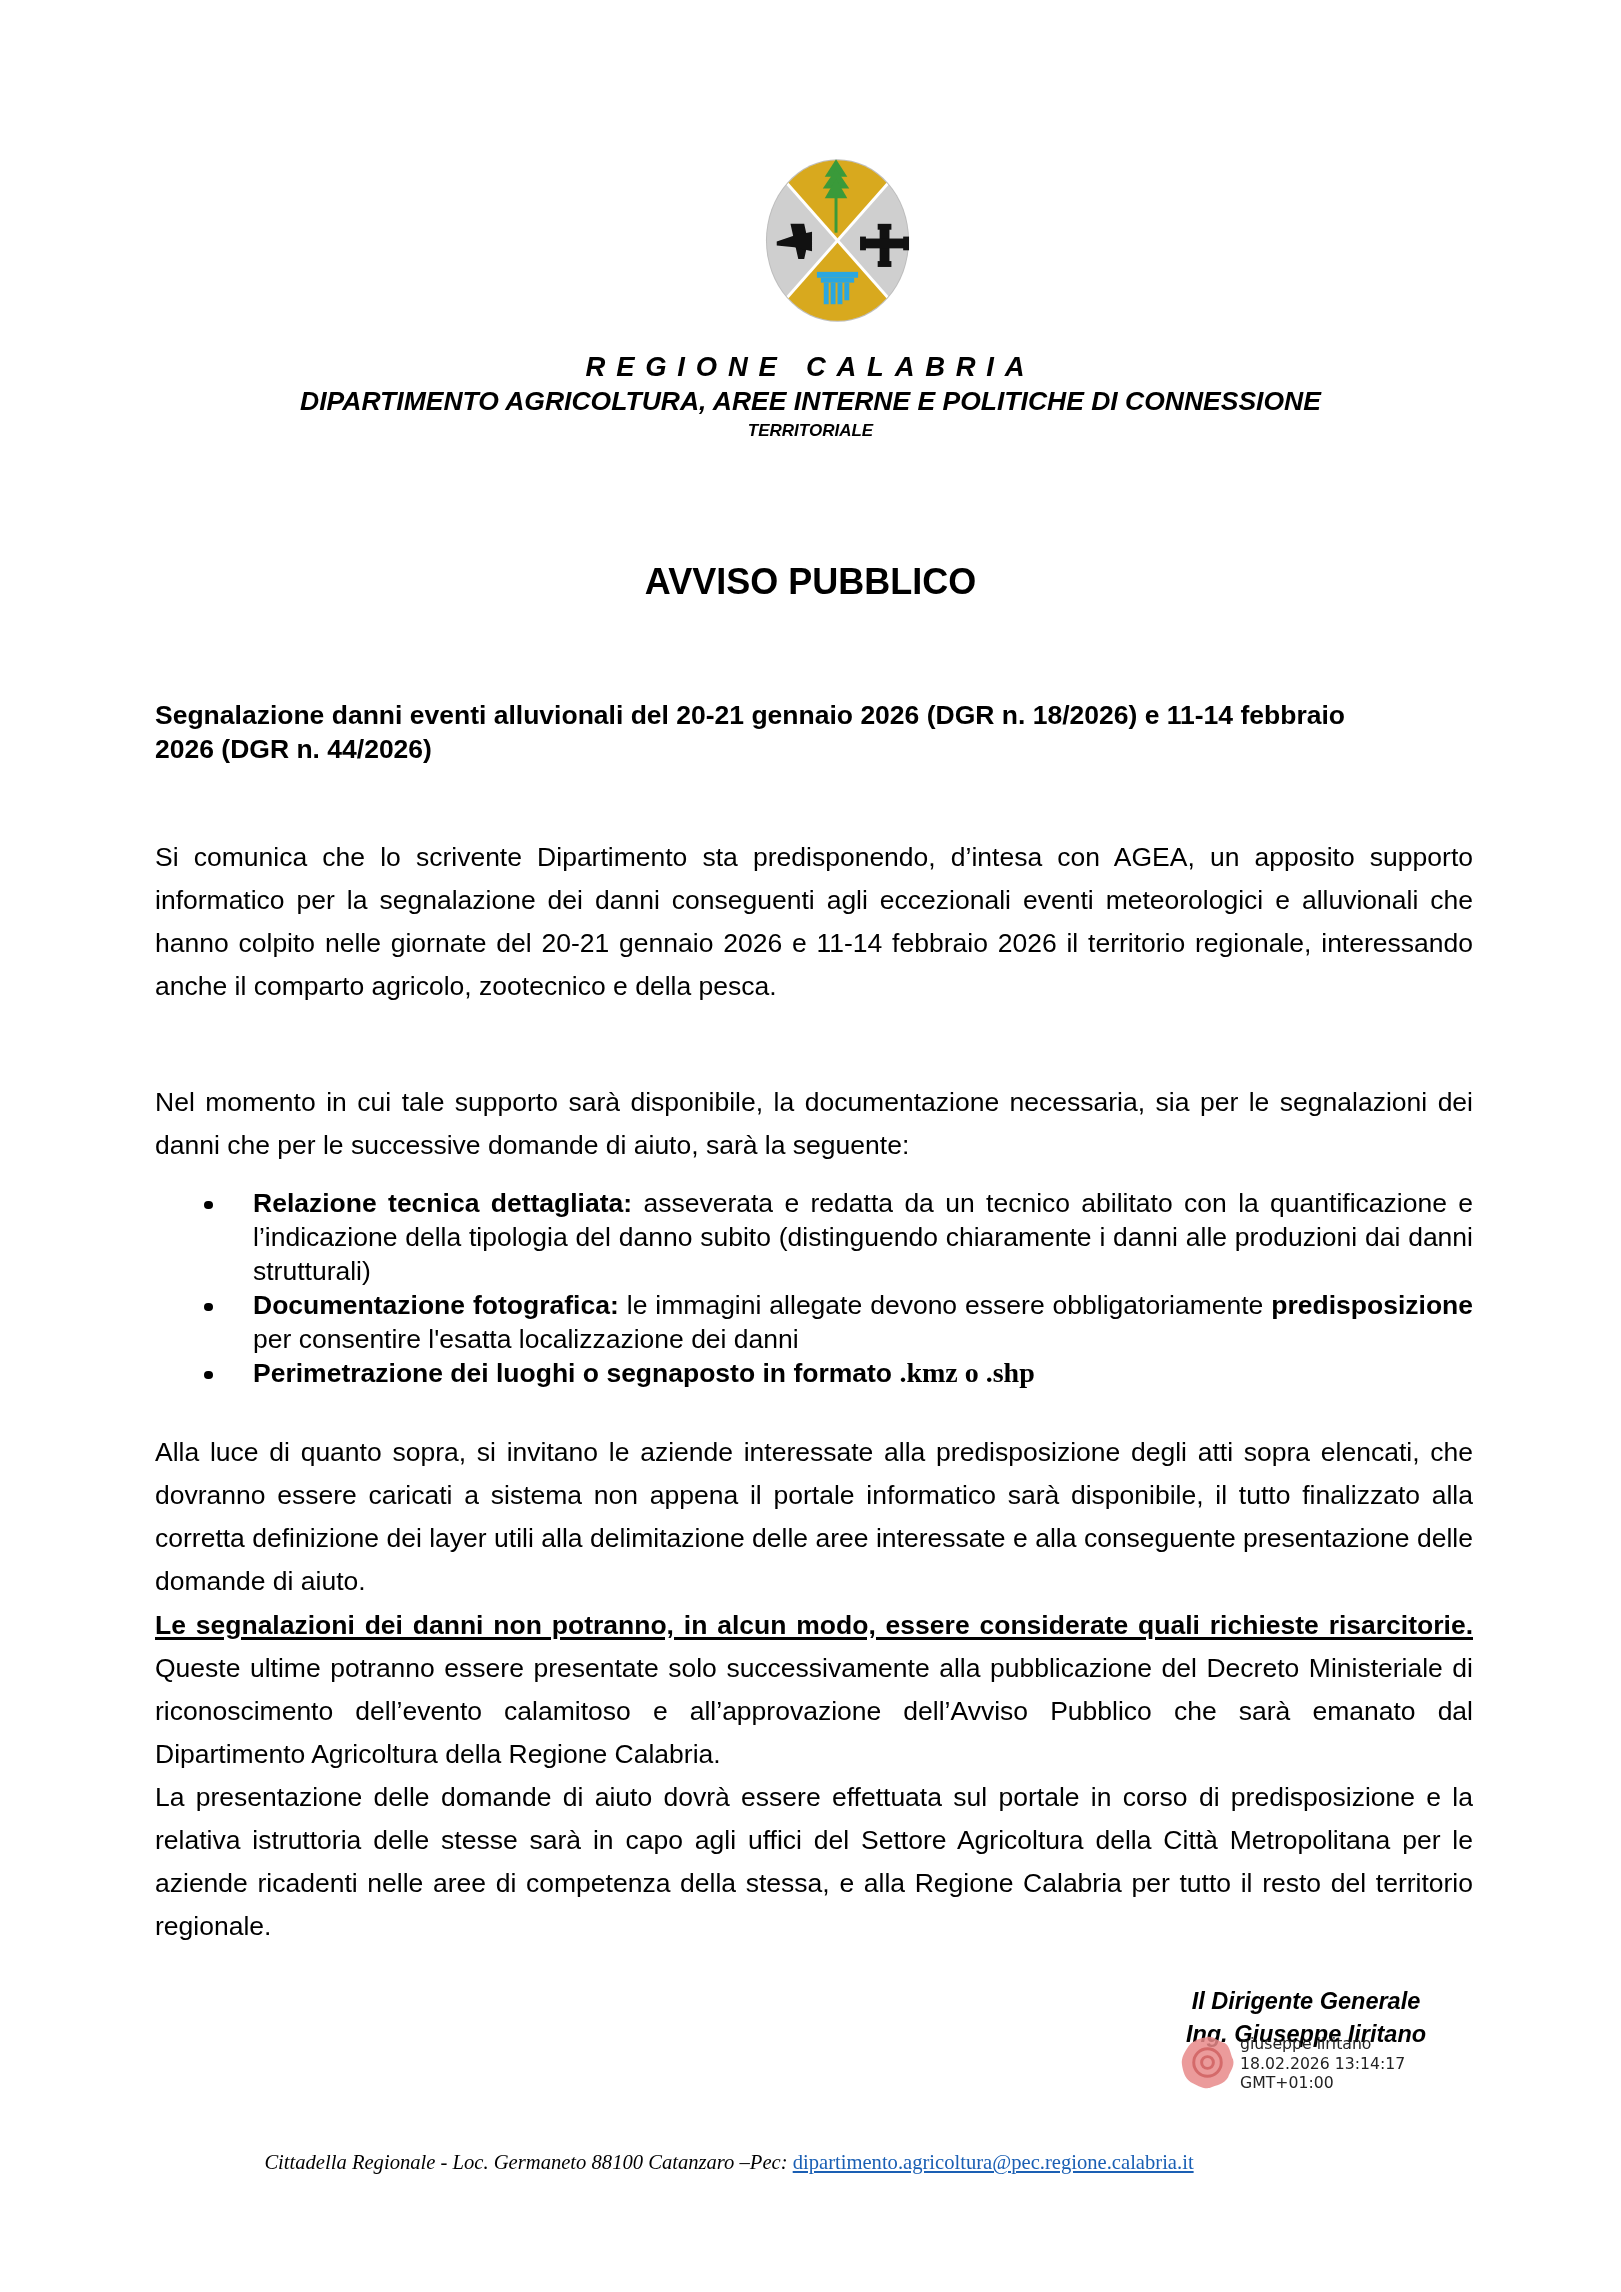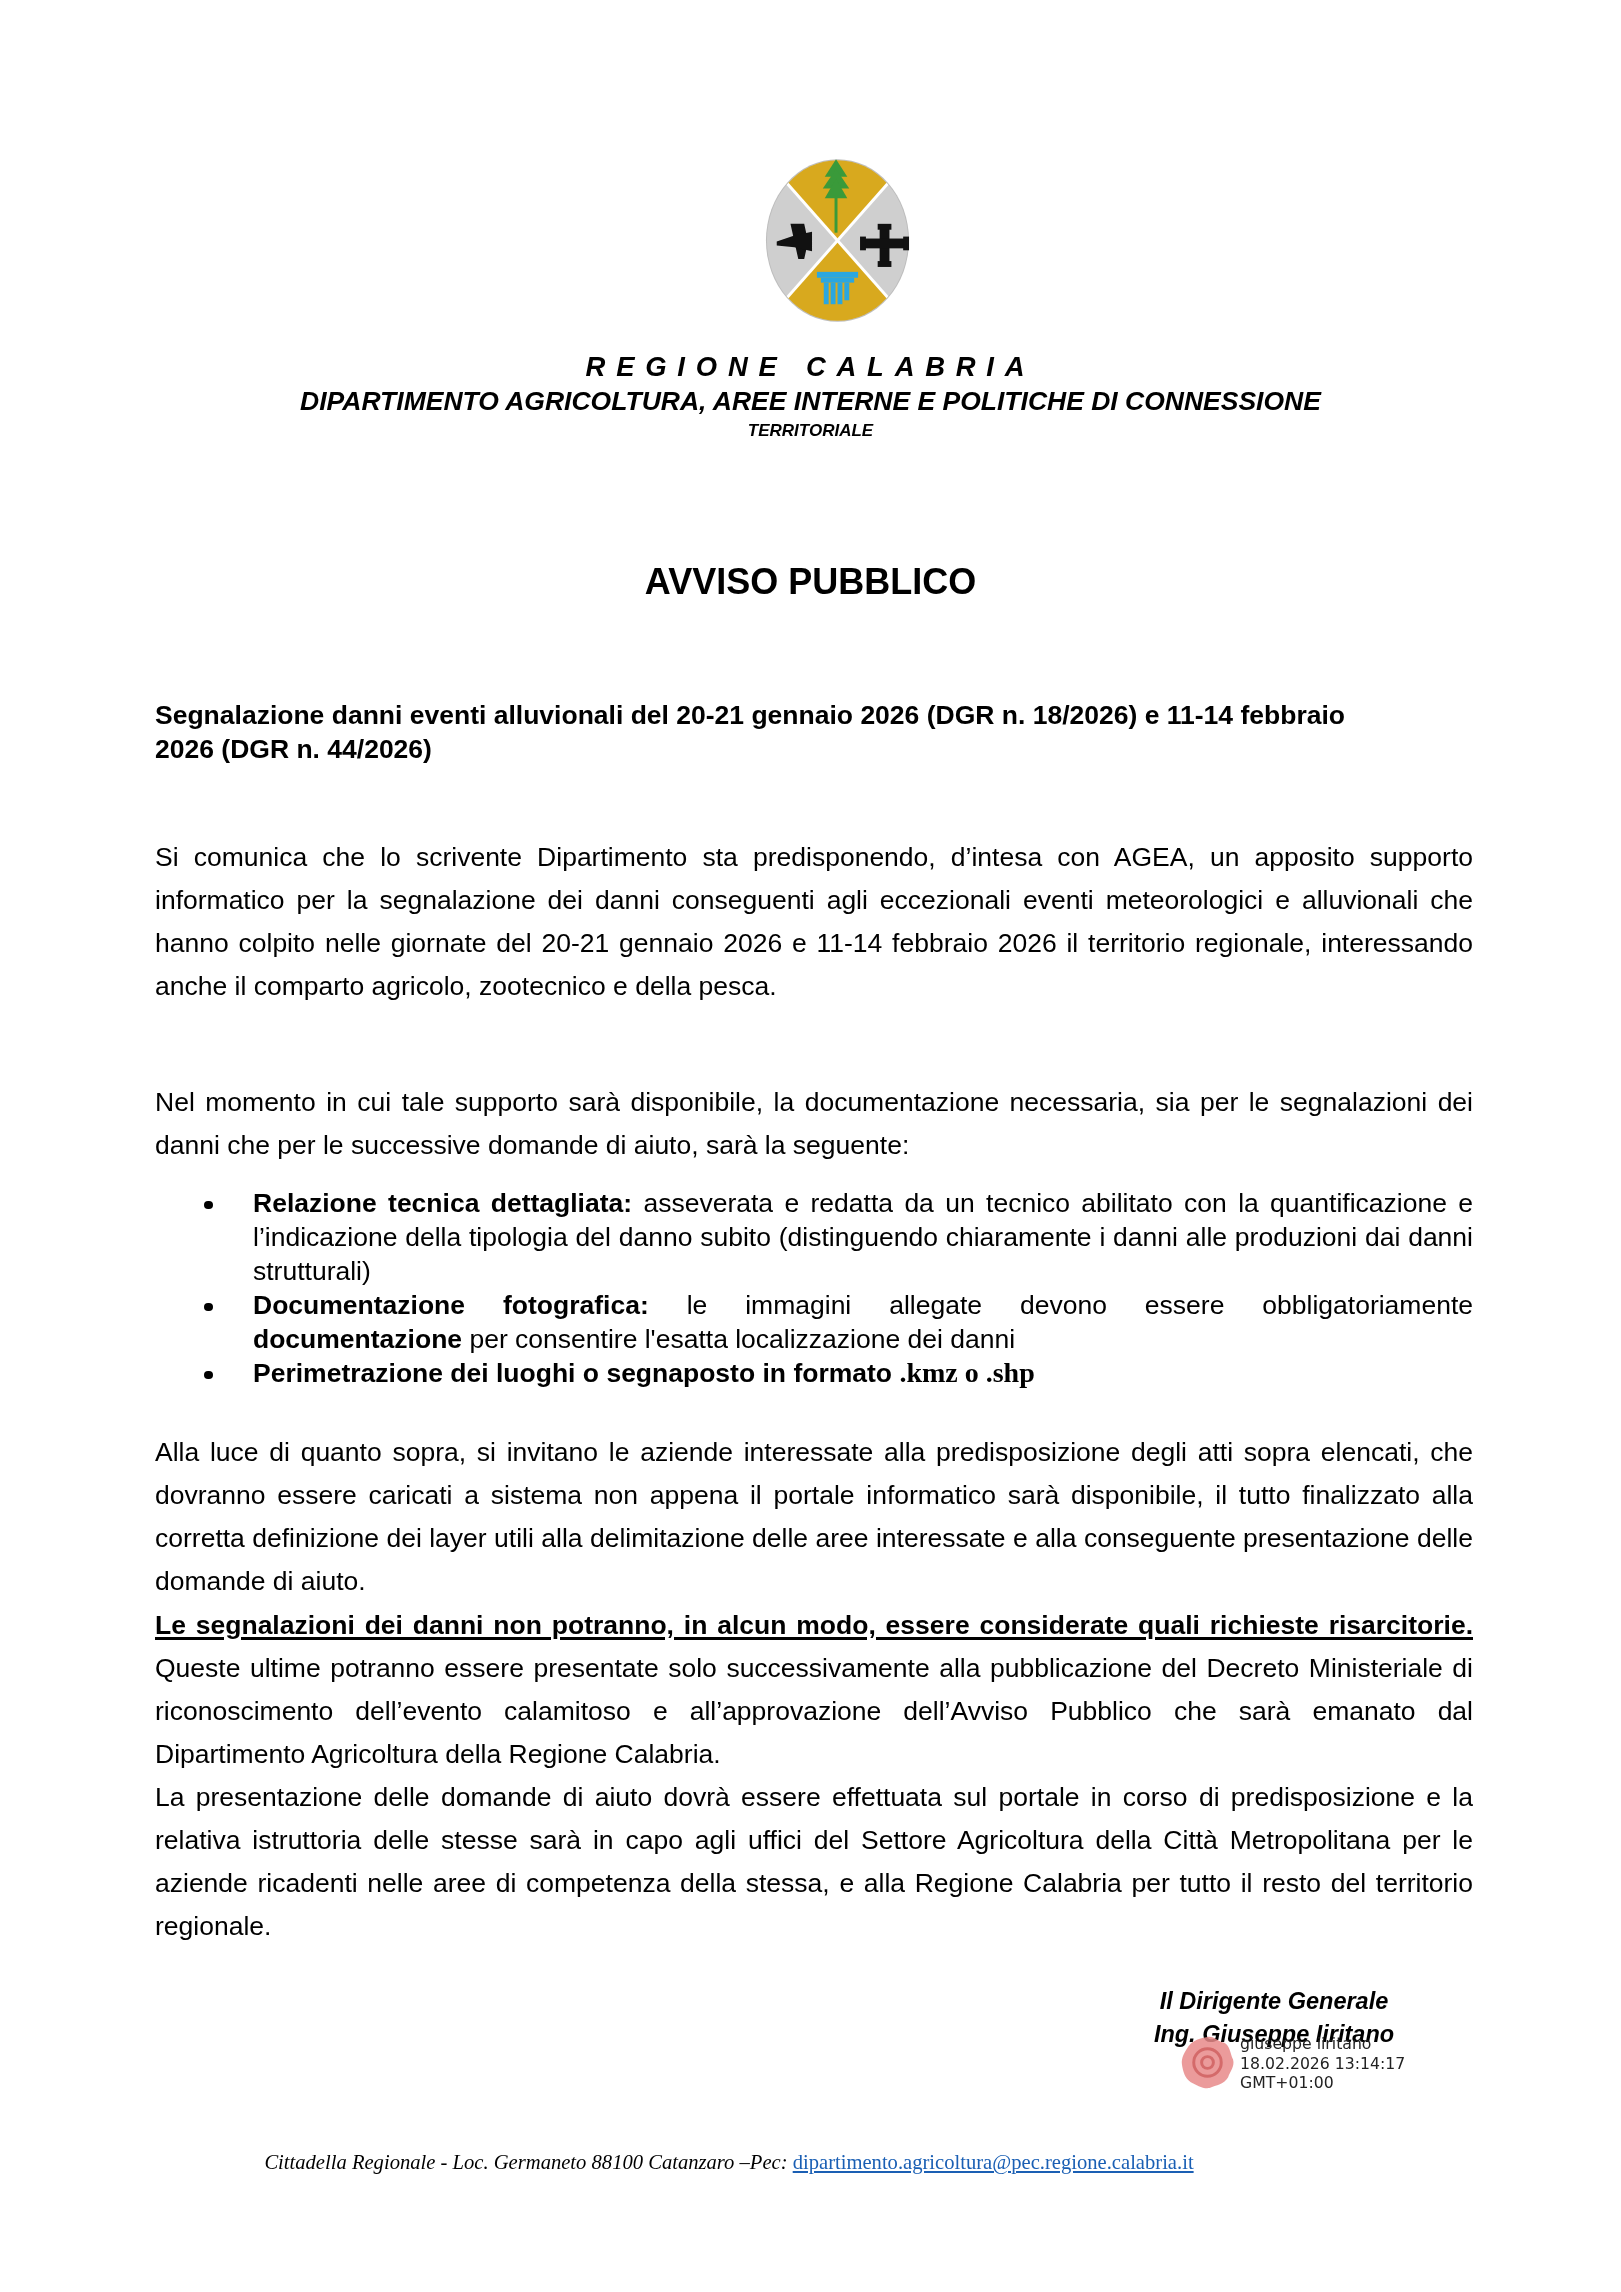--- a/index.html
+++ b/index.html
@@ -26,21 +26,21 @@
   #para4 { top: 1604px; }
   #para5 { top: 1776px; }
 
   #bullets { left: 155px; width: 1318px; top: 1186px; font-size: 26.5px; line-height: 34px; }
   .bullet { position: relative; padding-left: 98px; text-align: justify; }
   .bullet .dot { position: absolute; left: 49px; top: 14.7px; width: 8.8px; height: 8.8px; border-radius: 50%; background: #000; }
   .b { font-weight: bold; }
   .serif-b { font-family: "Liberation Serif", serif; font-weight: bold; font-size: 28px; margin-top: 32px; }
   .u { text-decoration: underline; text-decoration-thickness: 2.9px; text-underline-offset: 2.9px; }
 
-  #signature { left: 1127px; width: 294px; top: 1985px; text-align: center; font-weight: bold; font-style: italic; font-size: 23.5px; line-height: 33px; }
+  #signature { left: 1159px; width: 294px; top: 1985px; text-align: center; font-weight: bold; font-style: italic; font-size: 23.5px; line-height: 33px; }
 
   #seal { left: 1179px; top: 2034px; width: 57px; height: 57px; }
   #sig-meta { left: 1240px; top: 2034px; font-family: "DejaVu Sans", sans-serif; font-size: 15.7px; line-height: 19.6px; color: #222; }
 
   #footer { left: 0; width: 1458px; top: 2151px; text-align: center; font-family: "Liberation Serif", serif; font-style: italic; font-size: 20.6px; }
   #footer a { color: #1a5fb4; font-style: normal; text-decoration: underline; }
 </style>
 </head>
 <body>
 
@@ -106,21 +106,21 @@
   <p>Nel momento in cui tale supporto sarà disponibile, la documentazione necessaria, sia per le segnalazioni dei danni che per le successive domande di aiuto, sarà la seguente:</p>
 </div>
 
 <div id="bullets" class="abs">
   <div class="bullet">
     <span class="dot"></span>
     <span class="b">Relazione tecnica dettagliata:</span><span> asseverata e redatta da un tecnico abilitato con la quantificazione e l’indicazione della tipologia del danno subito (distinguendo chiaramente i danni alle produzioni dai danni strutturali)</span>
   </div>
   <div class="bullet">
     <span class="dot"></span>
-    <span class="b">Documentazione fotografica:</span><span> le immagini allegate devono essere obbligatoriamente </span><span class="b">documentazione</span><span> per consentire l'esatta localizzazione dei danni</span>
+    <span class="b">Documentazione fotografica:</span><span> le immagini allegate devono essere obbligatoriamente </span><span class="b">predisposizione</span><span> per consentire l'esatta localizzazione dei danni</span>
   </div>
   <div class="bullet">
     <span class="dot"></span>
     <span class="b">Perimetrazione dei luoghi o segnaposto in formato </span><span class="serif-b">.kmz o .shp</span>
   </div>
 </div>
 
 <div id="para3" class="abs para">
   <p>Alla luce di quanto sopra, si invitano le aziende interessate alla predisposizione degli atti sopra elencati, che dovranno essere caricati a sistema non appena il portale informatico sarà disponibile, il tutto finalizzato alla corretta definizione dei layer utili alla delimitazione delle aree interessate e alla conseguente presentazione delle domande di aiuto.</p>
 </div>

